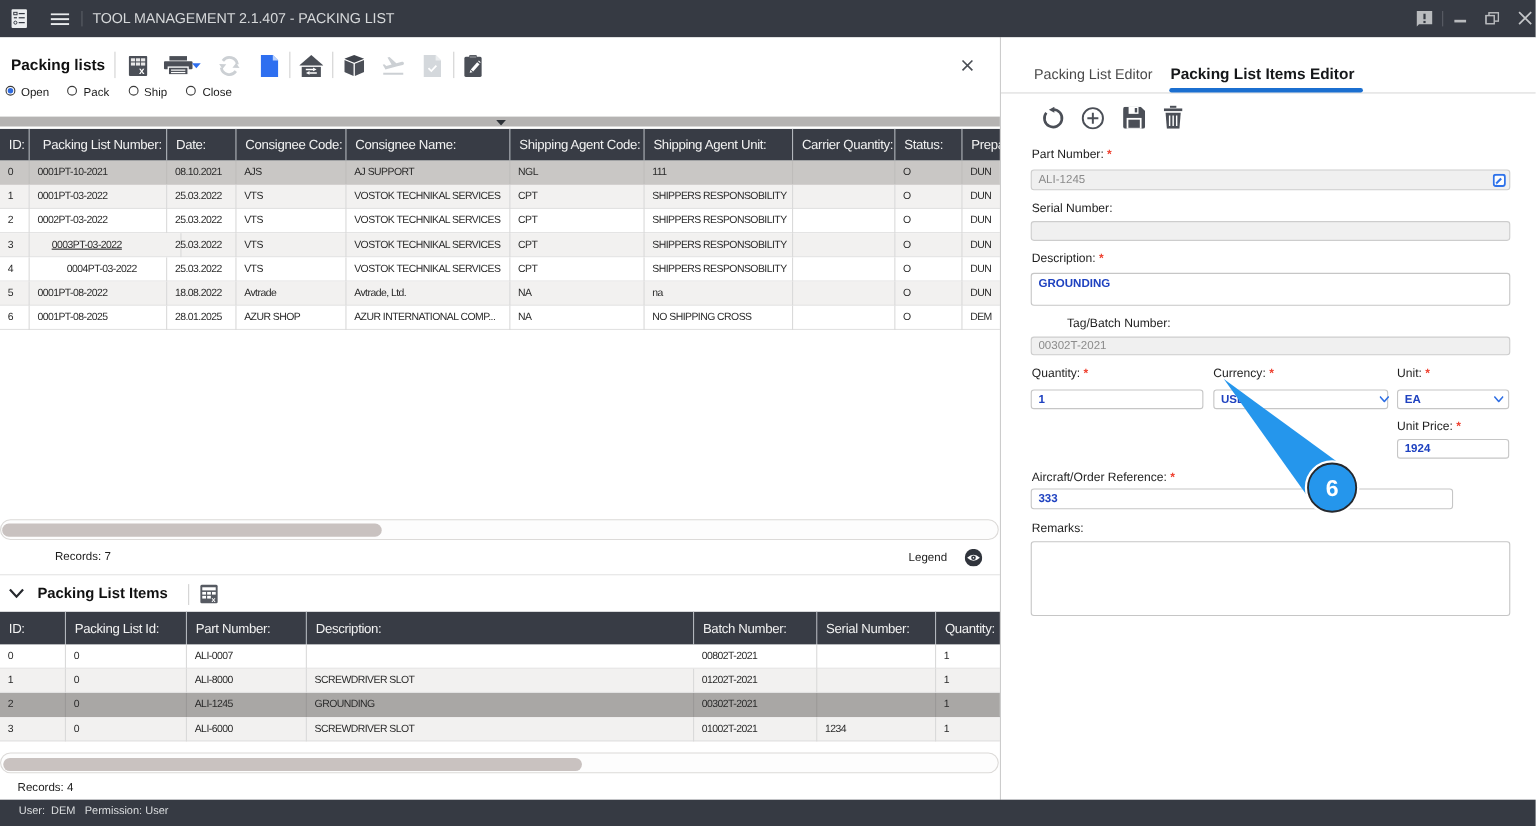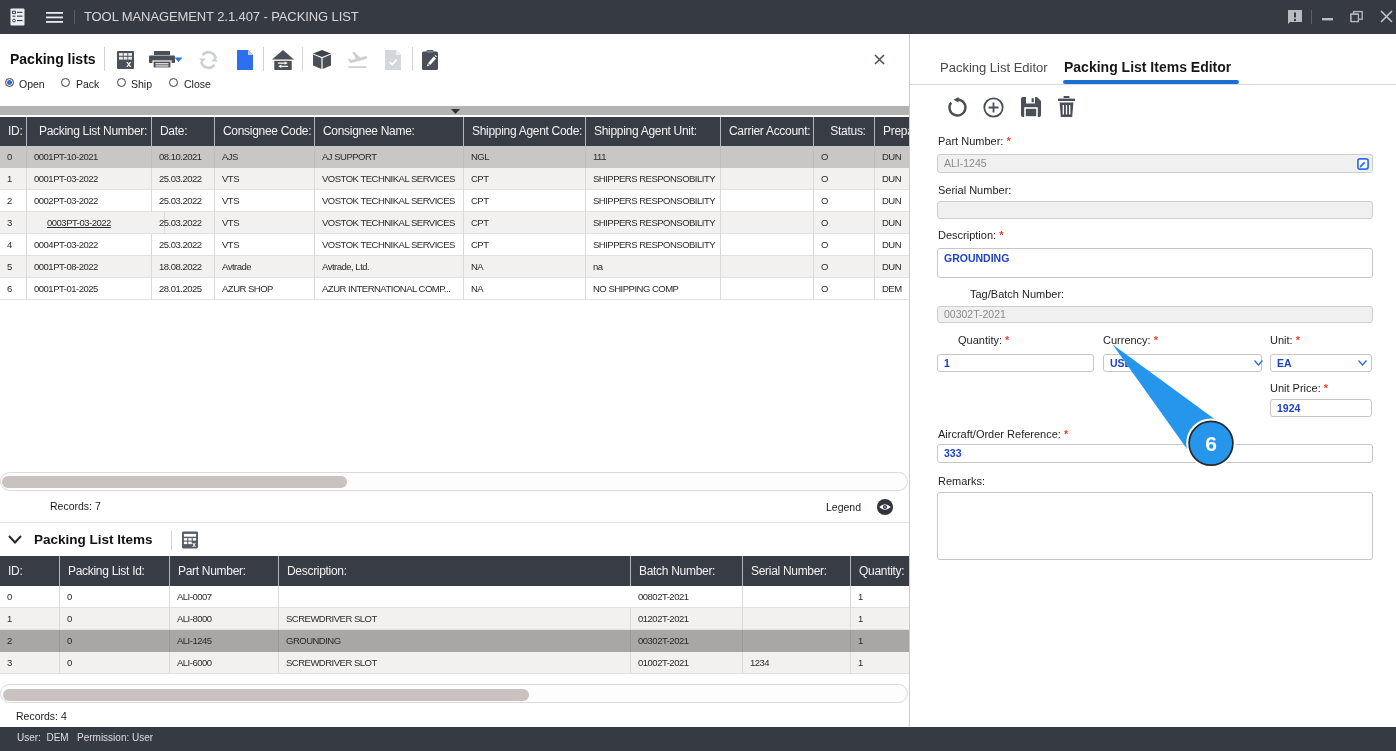--- a/index.html
+++ b/index.html
@@ -186,22 +186,22 @@
   </div>
   <div id="maingrid" class="grid" style="left:0; top:83px; width:909px; height:183px;">
 <div class="ghead" style="top:0; height:29px;">
 <div class="gh" style="left:0px; width:27px; height:29px; line-height:29px;">ID:</div>
 <div class="gh" style="left:27px; width:125px; height:29px; line-height:29px;text-align:center;">Packing List Number:</div>
 <div class="gh" style="left:152px; width:63px; height:29px; line-height:29px;">Date:</div>
 <div class="gh" style="left:215px; width:100px; height:29px; line-height:29px;">Consignee Code:</div>
 <div class="gh" style="left:315px; width:149px; height:29px; line-height:29px;">Consignee Name:</div>
 <div class="gh" style="left:464px; width:122px; height:29px; line-height:29px;">Shipping Agent Code:</div>
 <div class="gh" style="left:586px; width:135px; height:29px; line-height:29px;">Shipping Agent Unit:</div>
-<div class="gh" style="left:721px; width:93px; height:29px; line-height:29px;">Carrier Account:</div>
-<div class="gh" style="left:814px; width:61px; height:29px; line-height:29px;text-align:center;">Status:</div>
+<div class="gh" style="left:721px; width:93px; height:29px; line-height:29px;">Carrier Quantity:</div>
+<div class="gh" style="left:814px; width:61px; height:29px; line-height:29px;">Status:</div>
 <div class="gh" style="left:875px; width:105px; height:29px; line-height:29px;">Prepa</div>
 </div>
 <div class="grow sel1" style="top:29px;">
 <div class="gc" style="left:0px; width:27px;">0</div>
 <div class="gc" style="left:27px; width:125px;">0001PT-10-2021</div>
 <div class="gc" style="left:152px; width:63px;">08.10.2021</div>
 <div class="gc" style="left:215px; width:100px;">AJS</div>
 <div class="gc" style="left:315px; width:149px;">AJ SUPPORT</div>
 <div class="gc" style="left:464px; width:122px;">NGL</div>
 <div class="gc" style="left:586px; width:135px;">111</div>
@@ -240,21 +240,21 @@
 <div class="gc" style="left:215px; width:100px;">VTS</div>
 <div class="gc" style="left:315px; width:149px;">VOSTOK TECHNIKAL SERVICES</div>
 <div class="gc" style="left:464px; width:122px;">CPT</div>
 <div class="gc" style="left:586px; width:135px;">SHIPPERS RESPONSOBILITY</div>
 <div class="gc" style="left:721px; width:93px;"></div>
 <div class="gc" style="left:814px; width:61px;">O</div>
 <div class="gc" style="left:875px; width:105px;">DUN</div>
 </div>
 <div class="grow" style="top:117px;">
 <div class="gc" style="left:0px; width:27px;">4</div>
-<div class="gc" style="left:27px; width:125px;">0004PT-03-2022</div>
+<div class="gc" style="left:27px; width:125px;text-align:center;">0004PT-03-2022</div>
 <div class="gc" style="left:152px; width:63px;">25.03.2022</div>
 <div class="gc" style="left:215px; width:100px;">VTS</div>
 <div class="gc" style="left:315px; width:149px;">VOSTOK TECHNIKAL SERVICES</div>
 <div class="gc" style="left:464px; width:122px;">CPT</div>
 <div class="gc" style="left:586px; width:135px;">SHIPPERS RESPONSOBILITY</div>
 <div class="gc" style="left:721px; width:93px;"></div>
 <div class="gc" style="left:814px; width:61px;">O</div>
 <div class="gc" style="left:875px; width:105px;">DUN</div>
 </div>
 <div class="grow alt" style="top:139px;">
@@ -264,26 +264,26 @@
 <div class="gc" style="left:215px; width:100px;">Avtrade</div>
 <div class="gc" style="left:315px; width:149px;">Avtrade, Ltd.</div>
 <div class="gc" style="left:464px; width:122px;">NA</div>
 <div class="gc" style="left:586px; width:135px;">na</div>
 <div class="gc" style="left:721px; width:93px;"></div>
 <div class="gc" style="left:814px; width:61px;">O</div>
 <div class="gc" style="left:875px; width:105px;">DUN</div>
 </div>
 <div class="grow" style="top:161px;">
 <div class="gc" style="left:0px; width:27px;">6</div>
-<div class="gc" style="left:27px; width:125px;">0001PT-01-2025</div>
+<div class="gc" style="left:27px; width:125px;">0001PT-08-2025</div>
 <div class="gc" style="left:152px; width:63px;">28.01.2025</div>
 <div class="gc" style="left:215px; width:100px;">AZUR SHOP</div>
 <div class="gc" style="left:315px; width:149px;">AZUR INTERNATIONAL COMP...</div>
 <div class="gc" style="left:464px; width:122px;">NA</div>
-<div class="gc" style="left:586px; width:135px;">NO SHIPPING COMP</div>
+<div class="gc" style="left:586px; width:135px;">NO SHIPPING CROSS</div>
 <div class="gc" style="left:721px; width:93px;"></div>
 <div class="gc" style="left:814px; width:61px;">O</div>
 <div class="gc" style="left:875px; width:105px;">DEM</div>
 </div>
 </div>
   <div id="mainsb">
     <div class="sbtrack" style="left:0px; top:438px; width:908px; height:19px;"></div>
     <div class="sbthumb" style="left:2px; top:442px; width:345px; height:12px;"></div>
   </div>
   <div class="small" style="position:absolute; left:16px; top:466px;margin-left:34px;">Records: 7</div>
@@ -410,36 +410,36 @@
       <path d="M3.2 8.8 L7.7 4.3" stroke="#2e72ea" stroke-width="1.9"></path>
       <path d="M3.4 9.2 l-0.8 0.6 1.2 -0.1 z" fill="#2e72ea"></path>
     </svg>
     <div class="flabel" style="left:28px; top:150px;">Serial Number:</div>
     <div class="finput dis" style="left:27px; top:167px; width:436px; height:18px;"></div>
     <div class="flabel" style="left:28px; top:195px;">Description: <span class="req">*</span></div>
     <div class="finput" style="left:27px; top:214px; width:436px; height:30px; line-height:18px;">GROUNDING</div>
     <div class="flabel" style="left:28px; top:254px;margin-left:32px;">Tag/Batch Number:</div>
     <div class="finput dis" style="left:27px; top:272px; width:436px; height:17px; line-height:15px;">00302T-2021</div>
 
-    <div class="flabel" style="left:28px; top:300px;margin-left:20px;">Quantity: <span class="req">*</span></div>
+    <div class="flabel" style="left:28px; top:300px;">Quantity: <span class="req">*</span></div>
     <div class="finput" style="left:27px; top:320px; width:157px; height:18px;">1</div>
     <div class="flabel" style="left:193px; top:300px;">Currency: <span class="req">*</span></div>
     <div class="finput" style="left:193px; top:320px; width:159px; height:18px;">USD</div>
     <svg class="abs" style="left:344px; top:326px;" width="9" height="6" viewBox="0 0 9 6">
       <path d="M0.5 0.5 L4.5 5 L8.5 0.5" fill="none" stroke="#2f6fe4" stroke-width="1.4"></path>
     </svg>
     <div class="flabel" style="left:360px; top:300px;">Unit: <span class="req">*</span></div>
     <div class="finput" style="left:360px; top:320px; width:102px; height:18px;">EA</div>
     <svg class="abs" style="left:448px; top:326px;" width="9" height="6" viewBox="0 0 9 6">
       <path d="M0.5 0.5 L4.5 5 L8.5 0.5" fill="none" stroke="#2f6fe4" stroke-width="1.4"></path>
     </svg>
     <div class="flabel" style="left:360px; top:348px;">Unit Price: <span class="req">*</span></div>
     <div class="finput" style="left:360px; top:365px; width:102px; height:18px;">1924</div>
     <div class="flabel" style="left:28px; top:394px;">Aircraft/Order Reference: <span class="req">*</span></div>
-    <div class="finput" style="left:27px; top:410px; width:436px; height:19px; line-height:17px;">333</div>
+    <div class="finput" style="left:27px; top:410px; width:384px; height:19px; line-height:17px;">333</div>
     <div class="flabel" style="left:28px; top:441px;">Remarks:</div>
     <div class="finput" style="left:27px; top:458px; width:436px; height:68px;"></div>
   </div>
 </div>
 
 <svg class="abs" style="left:1080px; top:330px; z-index:50;" width="160" height="145" viewBox="0 0 160 145">
   <path d="M32.6 14.6 L112.5 126.7 L143.4 95.4 Z" fill="#2596ec"></path>
   <circle cx="131" cy="113.3" r="23.4" fill="none" stroke="#fff" stroke-width="2.8"></circle>
   <circle cx="131" cy="113.3" r="21.9" fill="#2596ec" stroke="#26292e" stroke-width="1.7"></circle>
   <text x="131" y="121" font-size="21" font-weight="bold" fill="#fff" text-anchor="middle" font-family="Liberation Sans, sans-serif">6</text>

